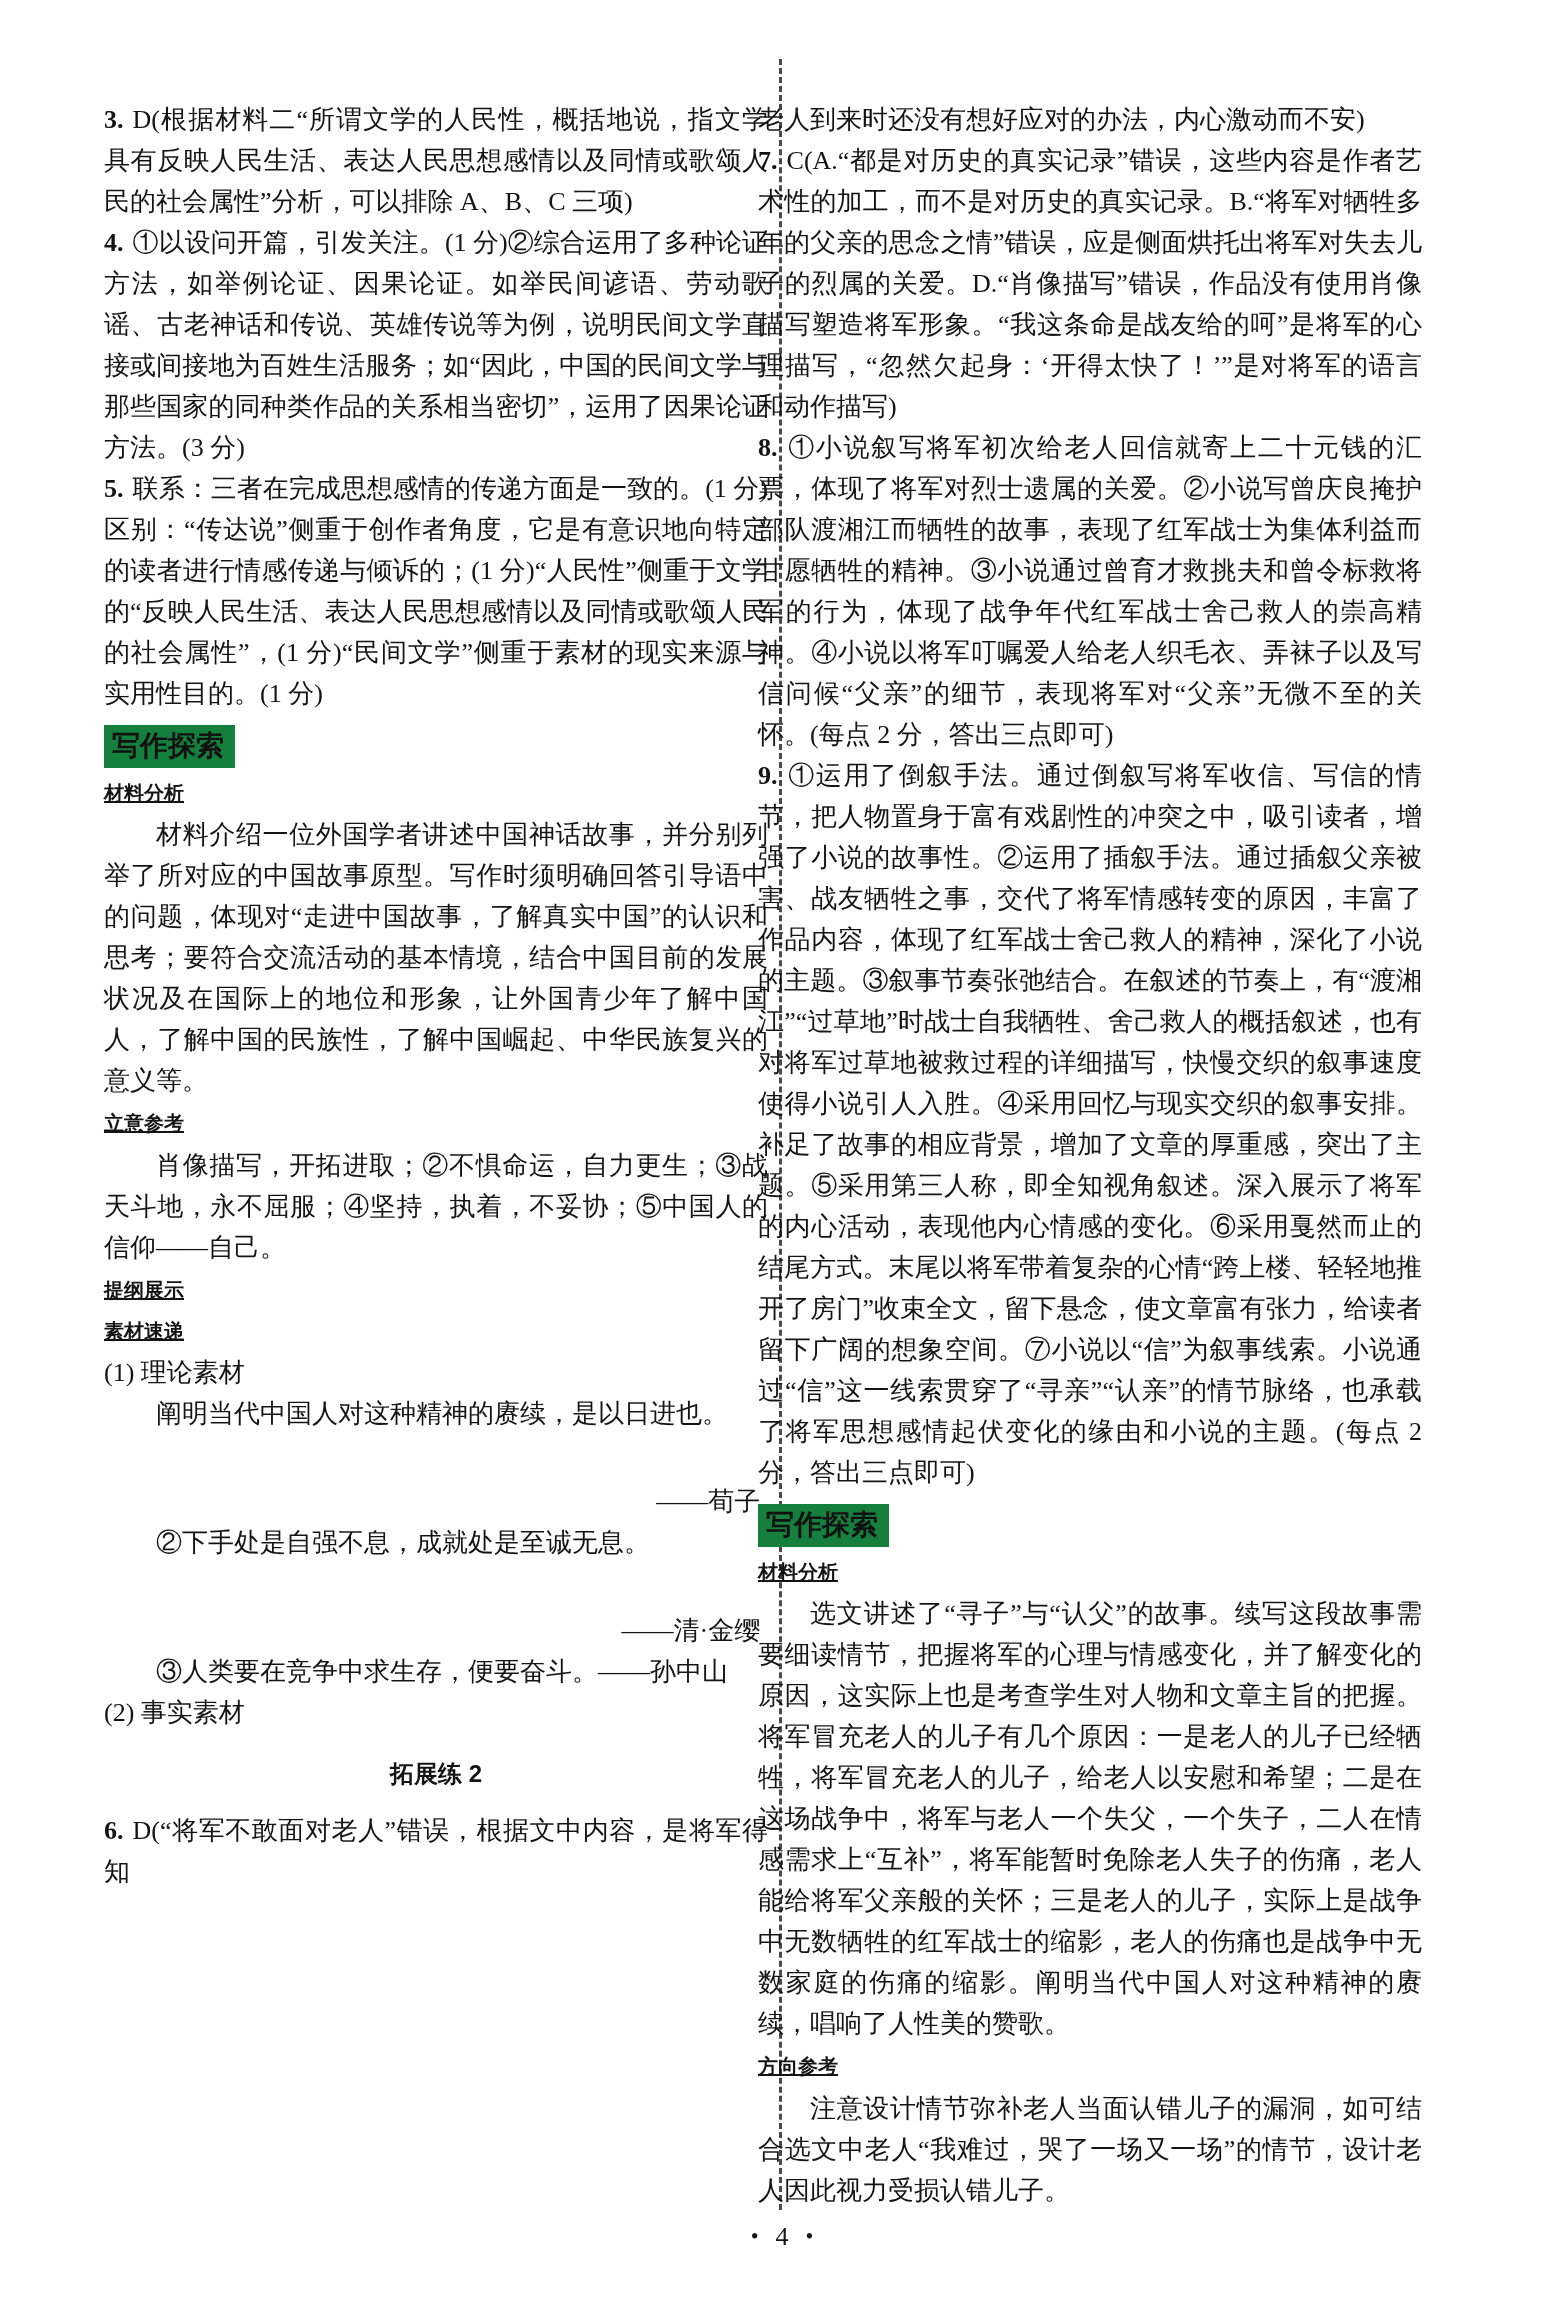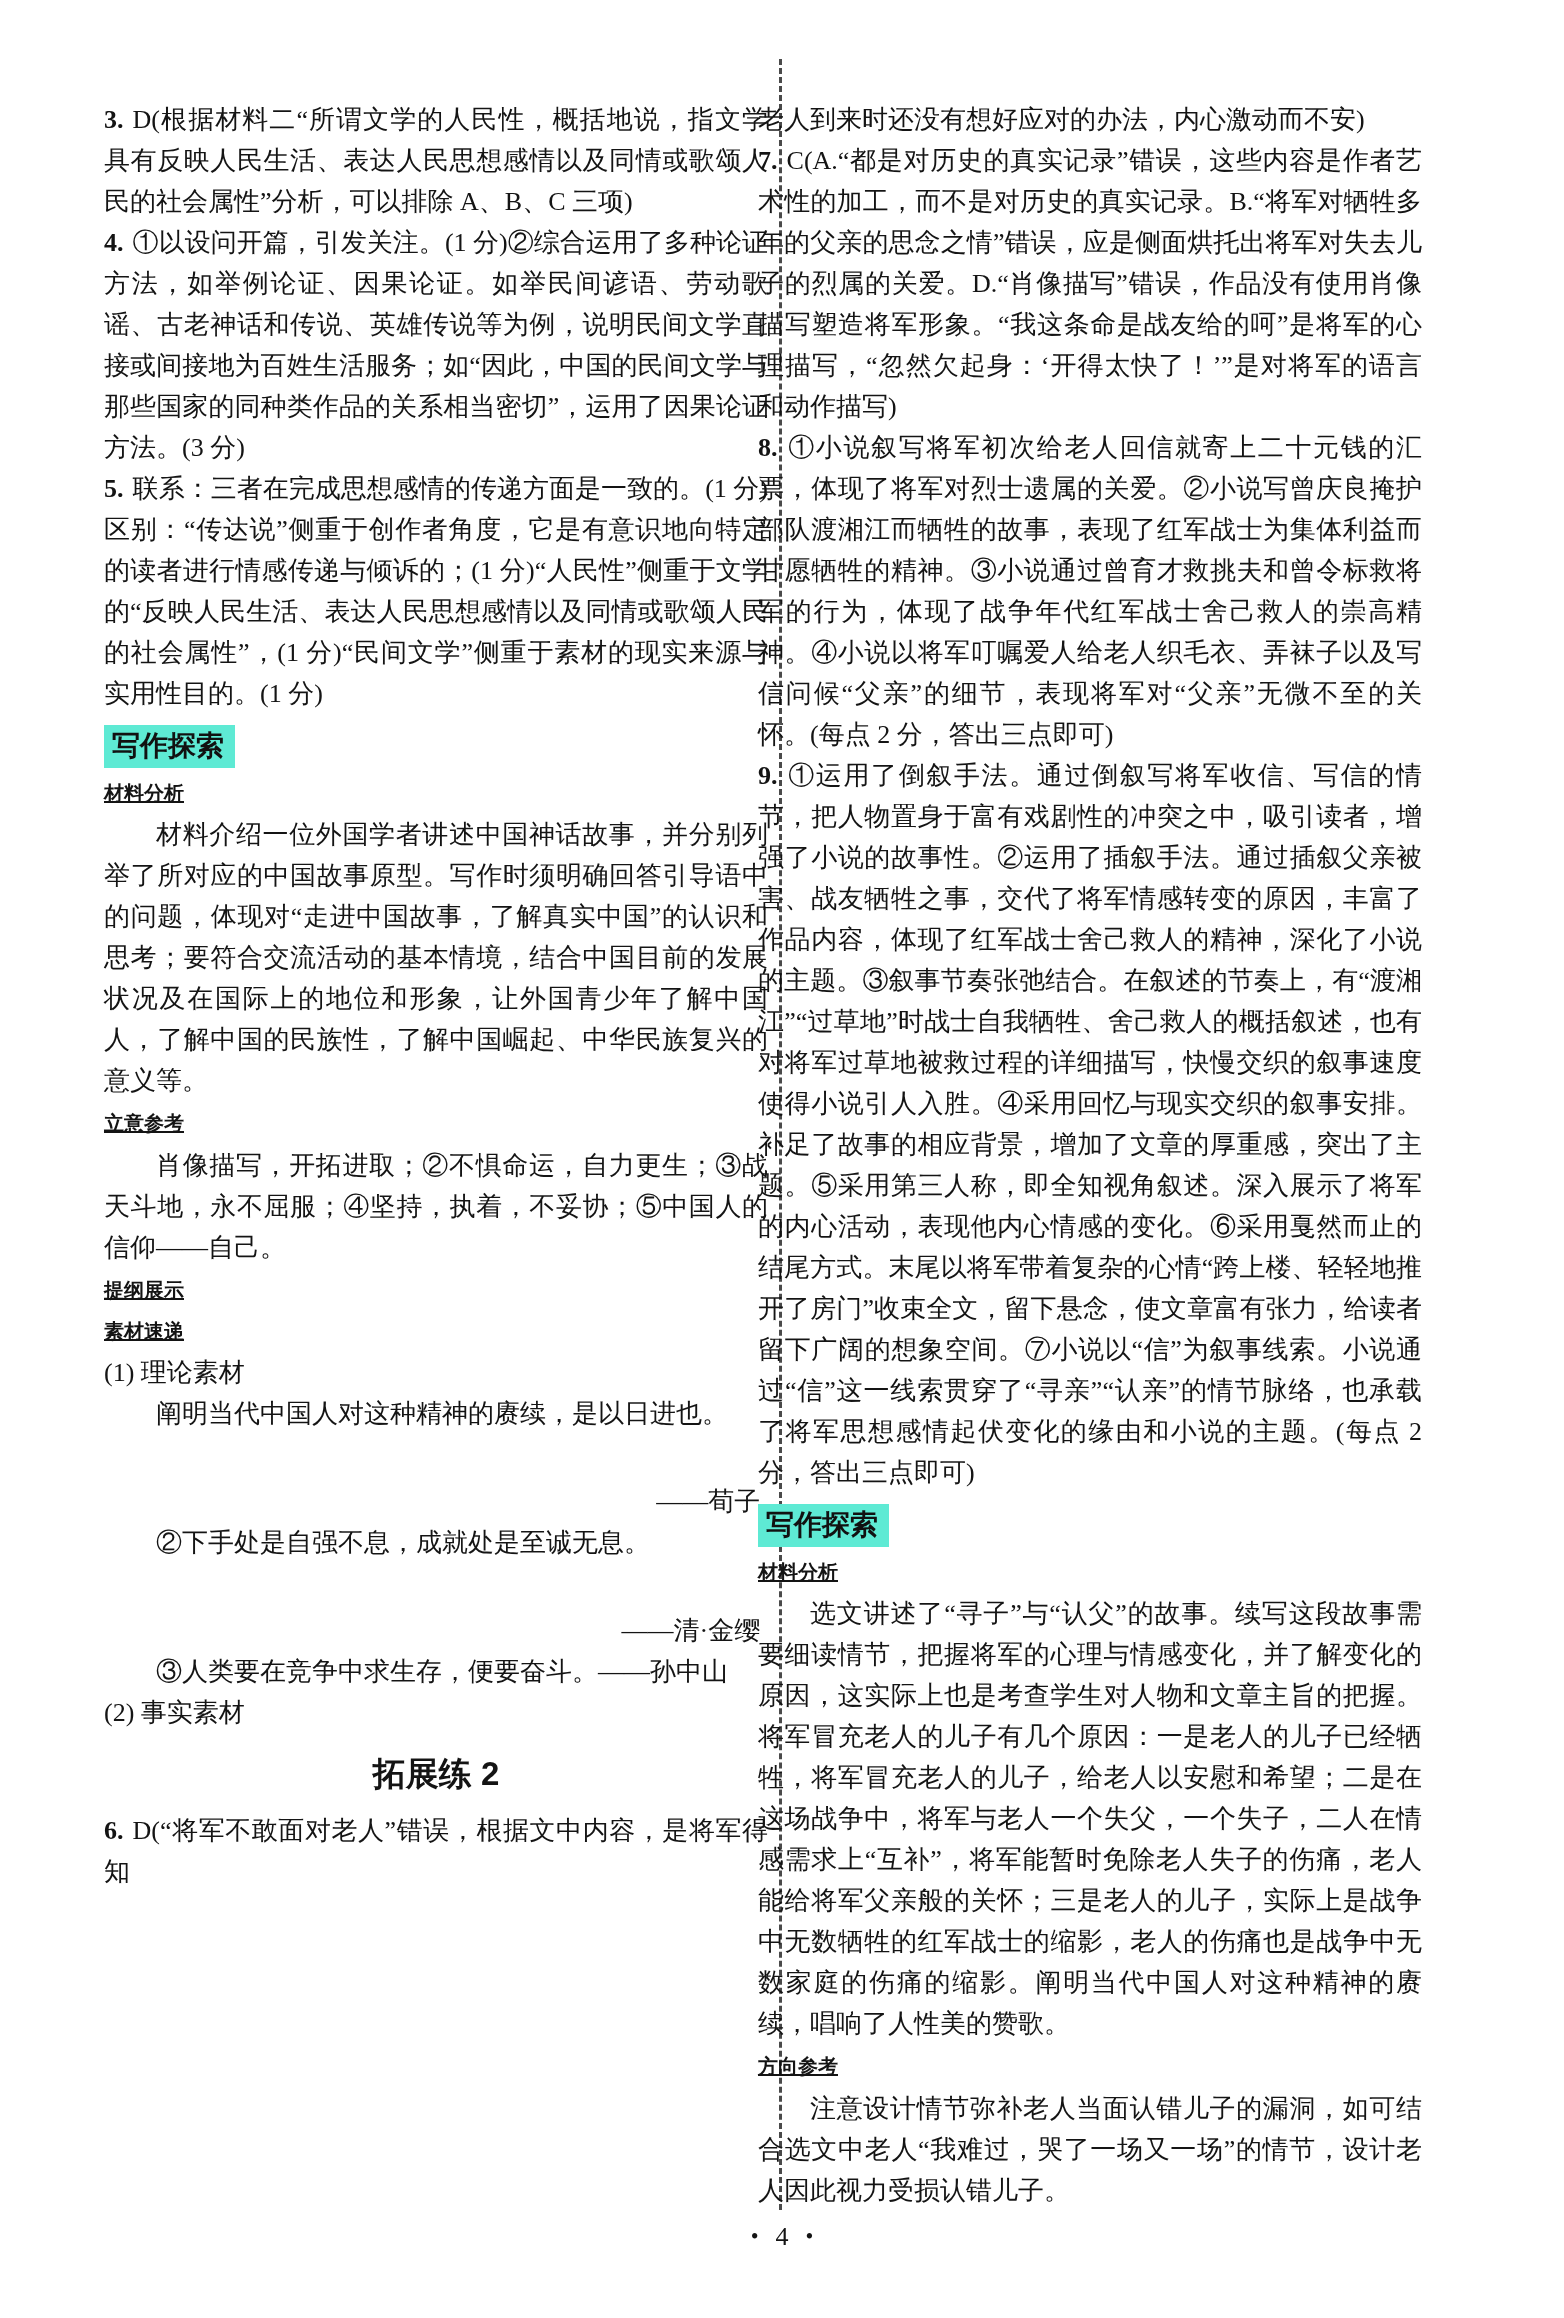--- a/index.html
+++ b/index.html
@@ -29,40 +29,40 @@
 
   .col p { margin:0; }
   p.para  { text-indent:2em; }
   p.plain { text-indent:0; }
   p.attrib{ text-align:right; padding-right:0.3em;margin-top:47px; }
   .num    { font-weight:bold; padding-right:0.35em; }
 
   .label-wrap { margin:10.5px 0 6.6px; line-height:0; }
   .label {
     display:inline-block;
-    background:#5eead4;
+    background:#15803d;
     color:#111;
     font-family:"Liberation Sans", sans-serif;
     font-weight:bold;
     font-size:28px; line-height:33px;
     padding:4.6px 10.5px 6px 8px;
   }
   .subhead {
     font-family:"Liberation Sans", sans-serif;
     font-weight:bold;
     font-size:20px; line-height:37px;
     margin:4px 0 2.6px;
     text-align:left;
     text-decoration:underline;
   }
   .center-head {
     text-align:center;
     font-family:"Liberation Sans", sans-serif;
     font-weight:bold;
-    font-size:33px; line-height:41px;
+    font-size:24px; line-height:41px;
     margin:20px 0 16px;
   }
   .footer {
     position:absolute;
     left:0; right:0; top:2222px;
     text-align:center;
     font-size:26px; line-height:30px;
     color:#141414;
   }
   .footer .dot { font-size:22.4px; vertical-align:1.3px; }

